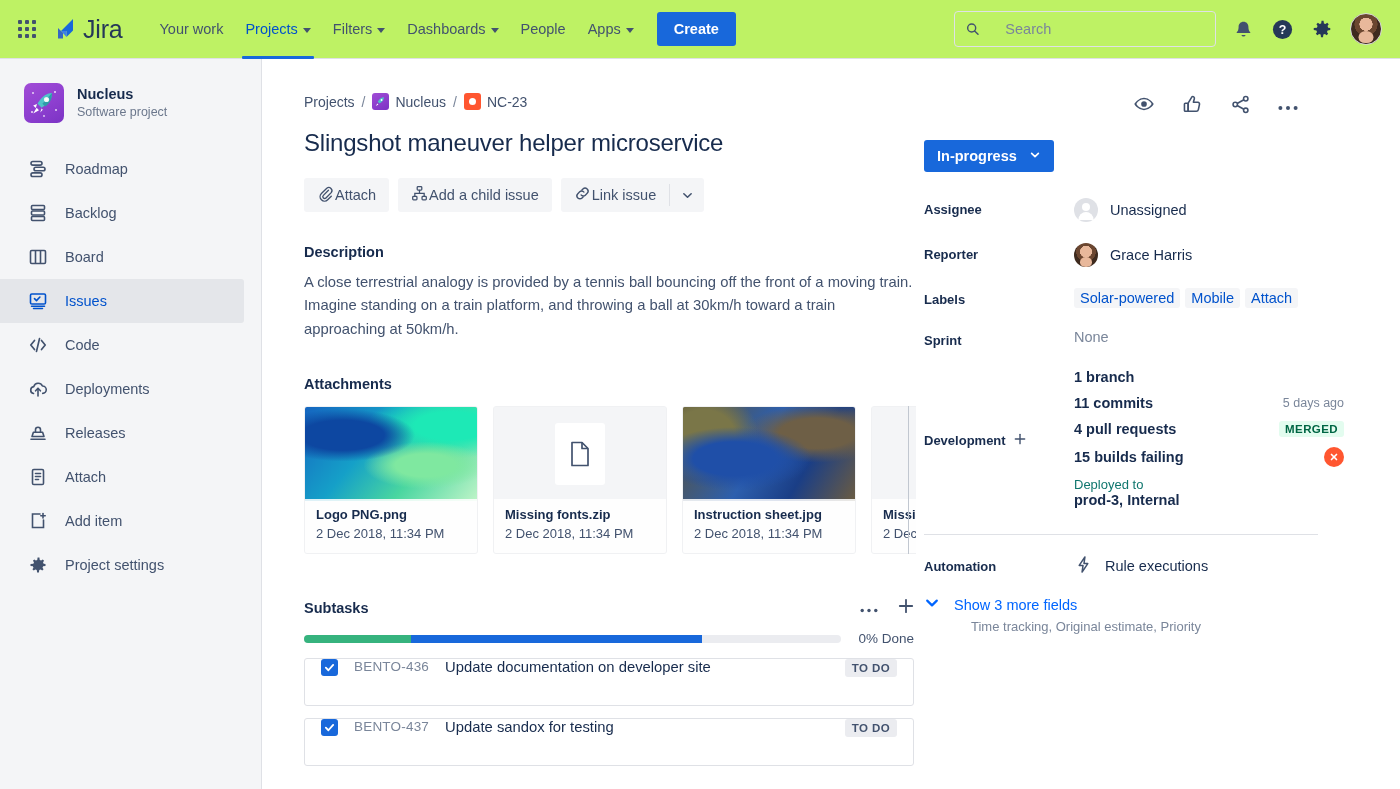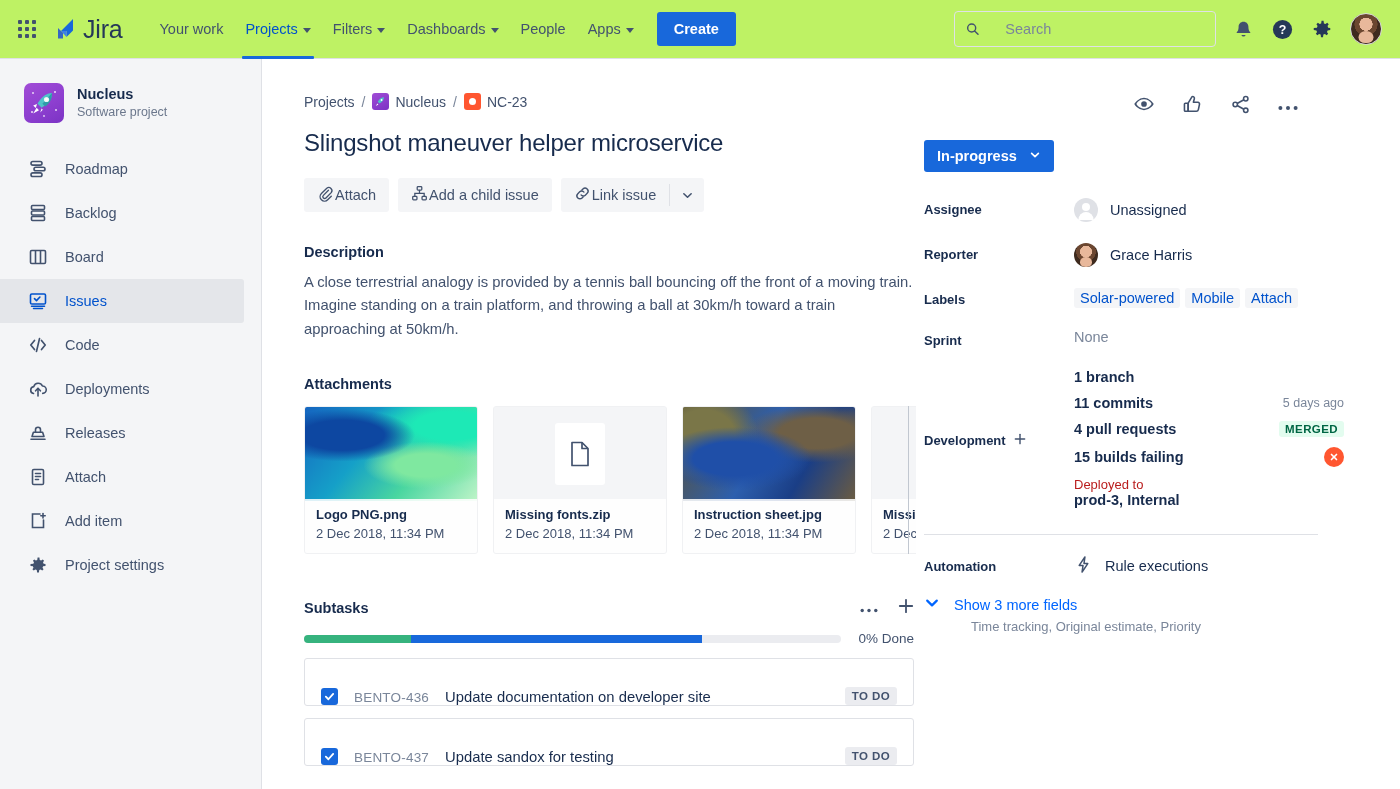--- a/index.html
+++ b/index.html
@@ -131,21 +131,21 @@
 
   .subtasks { margin-top: 44px; }
   .sub-head { display: flex; align-items: center; margin-top: 12px; }
   .sub-head-icons { margin-left: auto; display: flex; align-items: center; gap: 20px; }
   .progress-row { display: flex; align-items: center; gap: 17px; margin-top: 13px; }
   .pbar { flex: 1; height: 8px; border-radius: 4px; background: #EBECF0; display: flex; overflow: hidden; }
   .pbar .seg-green { background: #36B37E; }
   .pbar .seg-blue { background: #1868DB; }
   .pdone { font-size: 13.5px; color: #42526E; white-space: nowrap; }
   .sub-row {
-    display: flex; align-items: flex-end; gap: 16px; height: 48px; margin-top: 12px;
+    display: flex; align-items: flex-start; gap: 16px; height: 48px; margin-top: 12px;
     border: 1px solid #DFE1E6; border-radius: 3px; padding: 0 16px; cursor: pointer; background: #fff;
   }
   .chk { width: 17px; height: 17px; border-radius: 3px; background: #1868DB; flex: none;
     display: flex; align-items: center; justify-content: center; cursor: pointer; }
   .sub-key { font-size: 13.5px; color: #7A869A; letter-spacing: 0.2px; }
   .sub-sum { font-size: 14.8px; color: #172B4D; }
   .todo-badge { margin-left: auto; background: #EBECF0; color: #42526E; font-size: 11.5px;
     font-weight: 700; letter-spacing: 0.4px; padding: 3px 7px; border-radius: 3px; }
 
   
@@ -173,21 +173,21 @@
   .lbl-chip { background: #F4F5F7; color: #0052CC; font-size: 14.5px; padding: 2px 6px;
     border-radius: 3px; cursor: pointer; }
   .muted { color: #7A869A; }
   .dev-line { display: flex; align-items: center; margin-bottom: 10px; }
   .dev-main { font-size: 14.5px; font-weight: 700; color: #172B4D; cursor: pointer; }
   .dev-right { margin-left: auto; font-size: 12.5px; color: #7A869A; }
   .merged { background: #E3FCEF; color: #006644; font-size: 11.5px; font-weight: 700;
     letter-spacing: 0.4px; padding: 2px 6px; border-radius: 3px; margin-left: auto; }
   .fail-dot { margin-left: auto; width: 20px; height: 20px; border-radius: 50%; background: #FF5630;
     display: flex; align-items: center; justify-content: center; }
-  .dep-to { font-size: 13px; color: #b91c1c; margin-top: 2px; }
+  .dep-to { font-size: 13px; color: #0f766e; margin-top: 2px; }
   .dep-env { font-size: 14.5px; font-weight: 700; color: #172B4D; }
   .divider { height: 1px; background: #DFE1E6; margin: 26px 0 20px; width: 394px; }
   .rule-row { display: flex; align-items: center; gap: 12px; font-size: 14.5px; color: #172B4D; cursor: pointer; }
   .show-more { display: flex; align-items: center; gap: 14px; color: #0065FF; font-size: 14.5px;
     font-weight: 500; cursor: pointer; }
   .show-more-sub { font-size: 13px; color: #7A869A; margin-left: 47px; margin-top: 5px; }
 </style>
 </head>
 <body>
 

